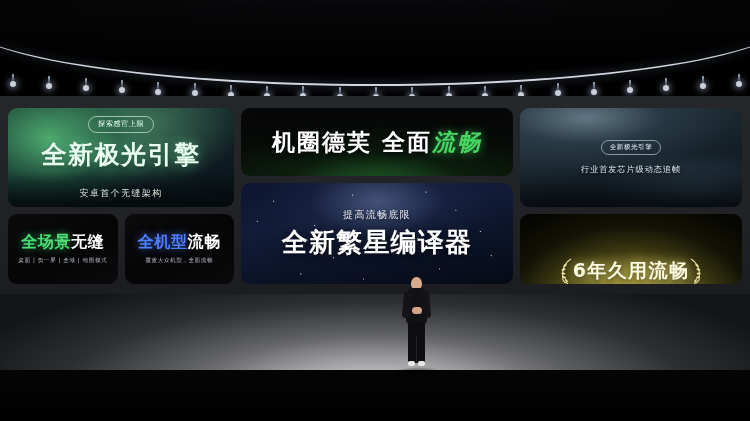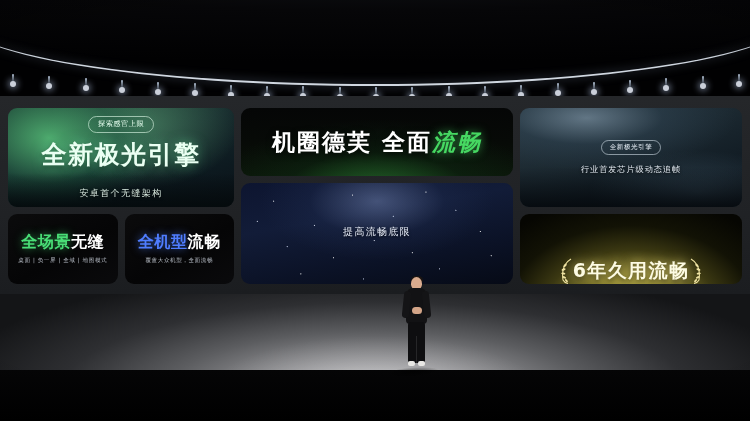--- a/index.html
+++ b/index.html
@@ -277,20 +277,21 @@
 
       <div class="card c-banner">
         <div class="t">
           <span>机圈德芙  全面</span><span class="gi">流畅</span>
         </div>
       </div>
 
       <div class="card c-star">
         <div class="stars"></div>
         <div class="lead">提高流畅底限</div>
+        <div class="big">全新繁星编译器</div>
       </div>
 
     </div>
 
     <div class="col col-right">
 
       <div class="card c-tide">
         <div class="pill2">全新极光引擎</div>
         <div class="sub">行业首发芯片级动态追帧</div>
       </div>

